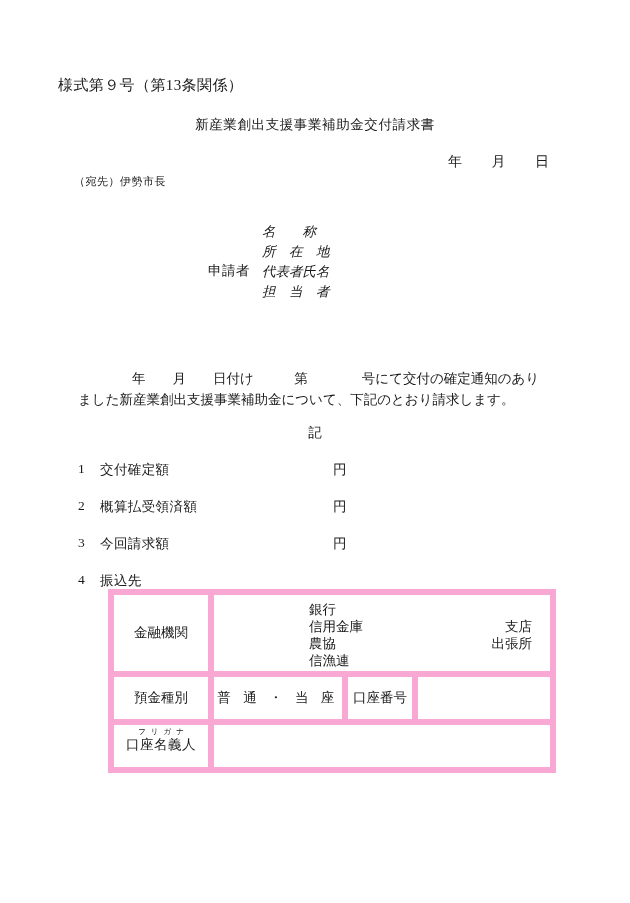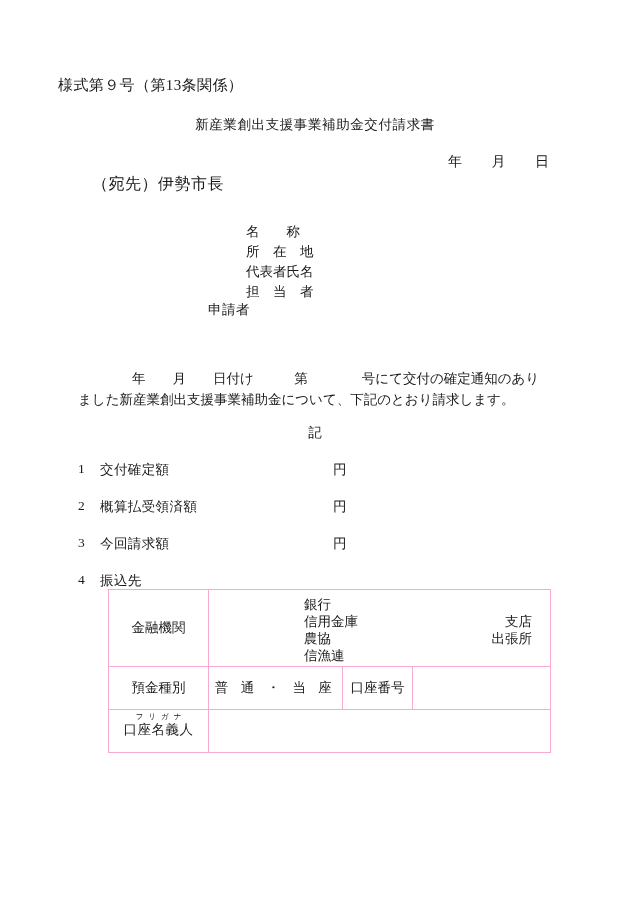--- a/index.html
+++ b/index.html
@@ -47,47 +47,47 @@
     text-align: left;
     font-size: 14px;
   }
   .date-line .inner {
     position: absolute;
     left: 448px;
     top: 0;
     letter-spacing: 0.5px;
   }
   .addressee {
-    left: 92px;
+    left: 74px;
     top: 174px;
-    font-size: 16px;
+    font-size: 11px;
     letter-spacing: 0.5px;
   }
 
   
   .applicant {
     position: absolute;
     left: 0;
     top: 222px;
     width: 630px;
     height: 108px;
   }
   .applicant-label {
     position: absolute;
     left: 208px;
     top: 40px;
     font-size: 13.5px;
     letter-spacing: 0.5px;
-    margin-top: 39px;
   }
   .applicant-fields {
     position: absolute;
-    left: 246px;
+    left: 262px;
     top: 0;
     width: 130px;
+    font-style: italic;
   }
   .applicant-fields .fld {
     display: block;
     font-size: 13.5px;
     line-height: 20px;
     height: 20px;
     white-space: pre;
   }
 
   
@@ -144,21 +144,21 @@
   .bank-table {
     position: absolute;
     left: 108px;
     top: 589px;
     width: 442px;
     border-collapse: collapse;
     table-layout: fixed;
     font-size: 13.5px;
   }
   .bank-table td {
-    border: 1px solid #f9a8d4;
+    border: 6px solid #f9a8d4;
     padding: 0;
     vertical-align: middle;
     text-align: center;
   }
   .col-label   { width: 100px; }
   .col-mid     { width: 134px; }
   .col-acctlbl { width: 70px; }
   .col-rest    { width: 138px; }
 
   .row-bank td { height: 76px; }

